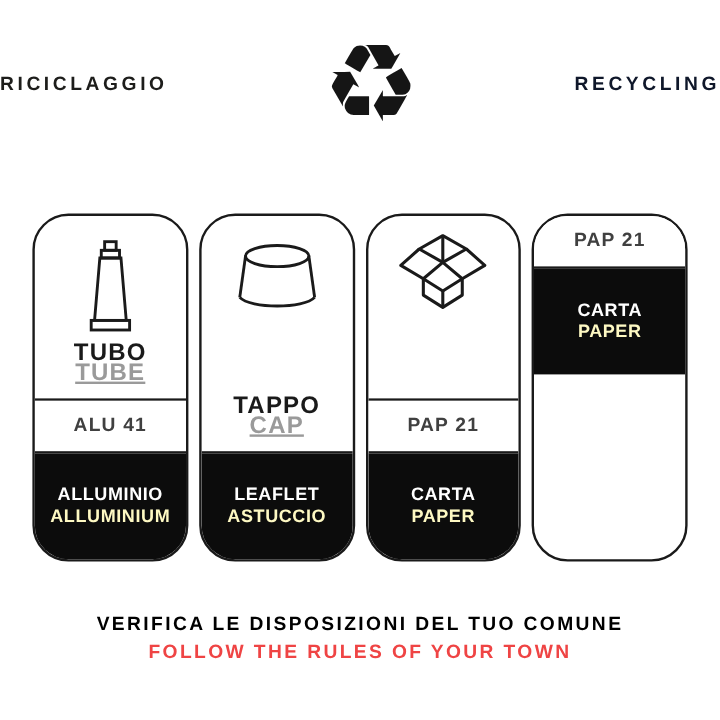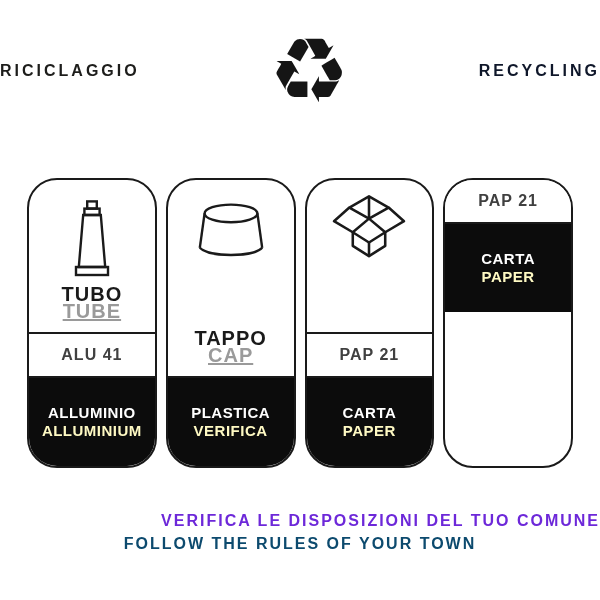--- a/index.html
+++ b/index.html
@@ -60,22 +60,22 @@
 
   svg.card-icon { display:block; }
   svg.card-icon * { stroke:#1a1a1a; fill:none; stroke-width:3; }
 
   
   .bottom-note {
     position:absolute; top:509px; left:0; right:0;
     text-align:center; font-size:16px; line-height:23px; letter-spacing:2px;
     white-space:nowrap;
   }
-  .bottom-it { color:#6d28d9;text-align:right; }
-  .bottom-en { color:#0c4a6e;text-align:center; }
+  .bottom-it { color:#000000; }
+  .bottom-en { color:#ef4444;text-align:center; }
 </style>
 </head>
 <body>
 
 <div class="poster">
 
   <div class="header">
     <span class="title title-it">RICICLAGGIO</span>
     <span class="recycle">♻</span>
     <span class="title title-en">RECYCLING</span>
@@ -114,22 +114,22 @@
             <path d="M83 15 L89 58"></path>
             <path d="M11 58 C22 70 78 70 89 58"></path>
           </svg>
         </div>
         <div class="names">
           <div class="name-it">TAPPO</div>
           <div class="name-en">CAP</div>
         </div>
       </div>
       <div class="card-bottom">
-        <div class="mat-it">PLASTICA</div>
-        <div class="mat-en">VERIFICA</div>
+        <div class="mat-it">LEAFLET</div>
+        <div class="mat-en">ASTUCCIO</div>
       </div>
     </div>
 
     <div class="card">
       <div class="card-top">
         <div class="icon-wrap">
           <svg class="card-icon" width="86" height="70" viewBox="0 0 100 82" stroke-linejoin="round">
             <path d="M50 4 L27 17 L50 30 L73 17 Z"></path>
             <path d="M50 4 L50 30"></path>
             <path d="M27 17 L9 33 L31 46"></path>

